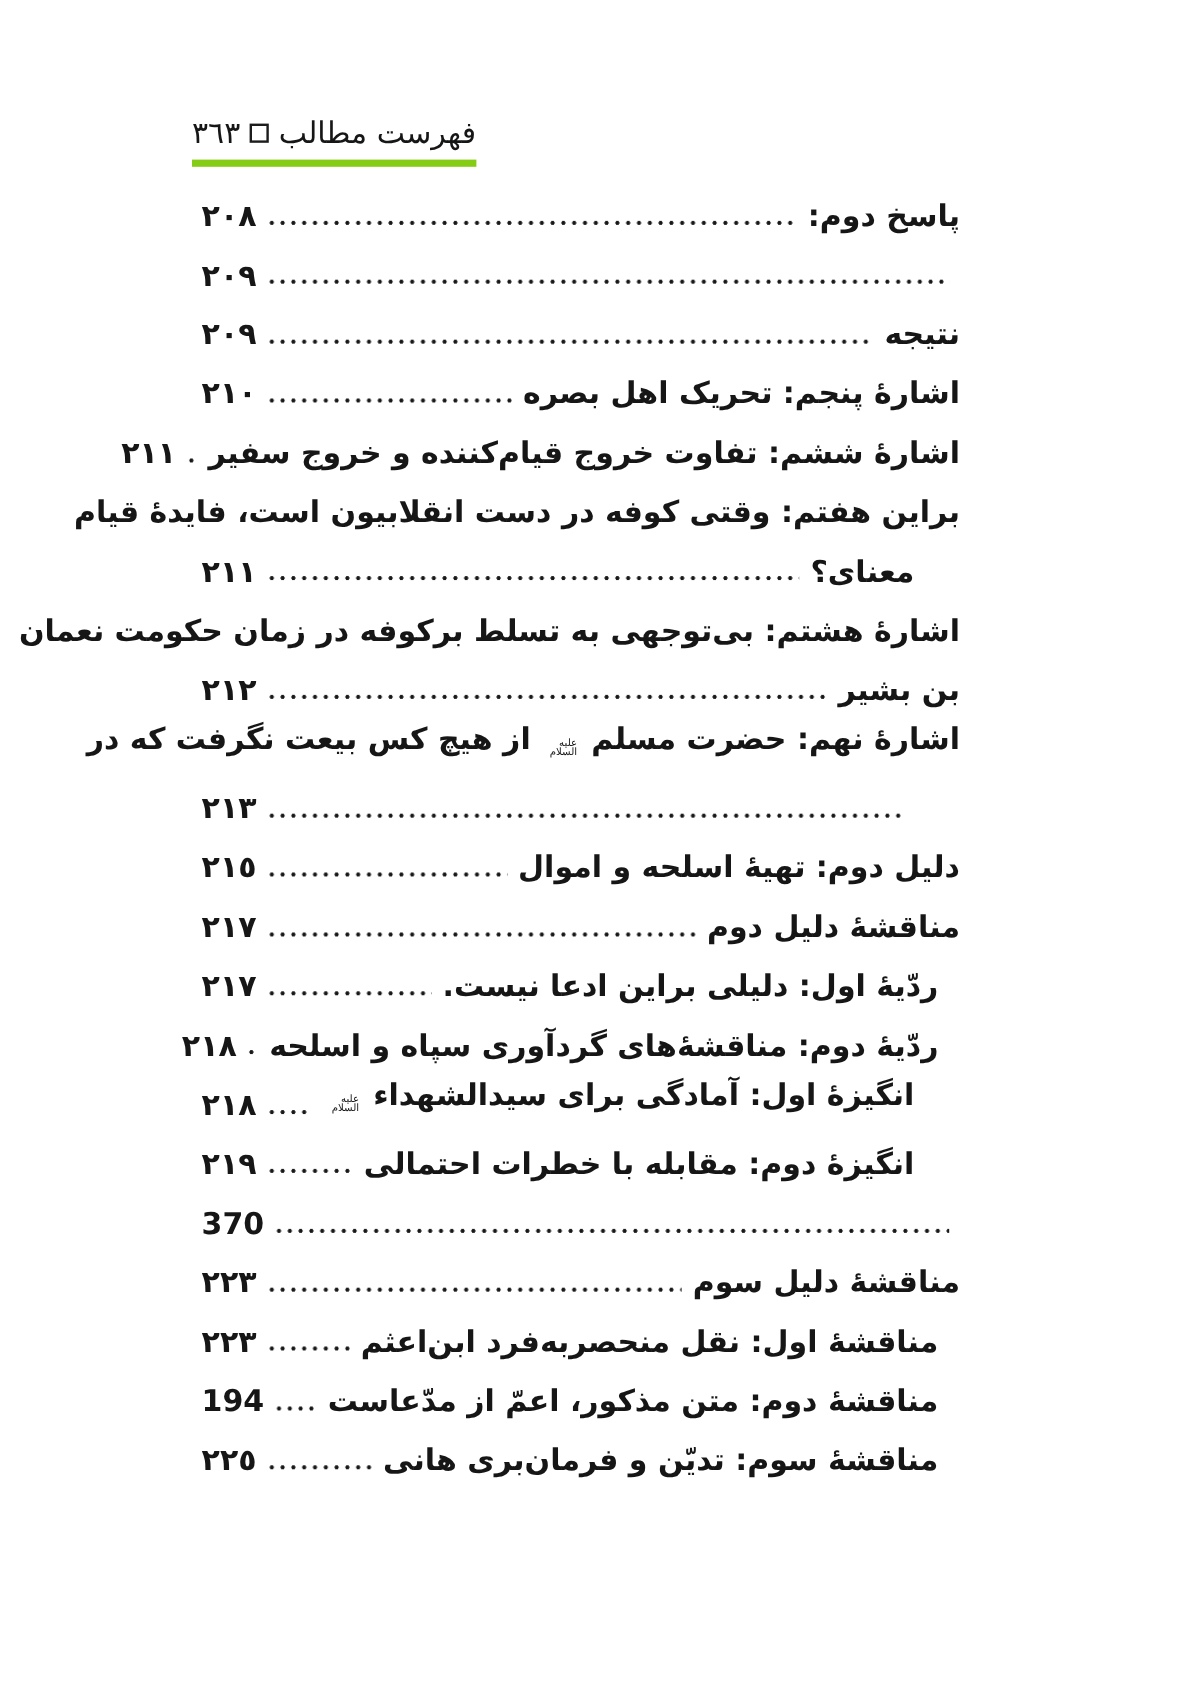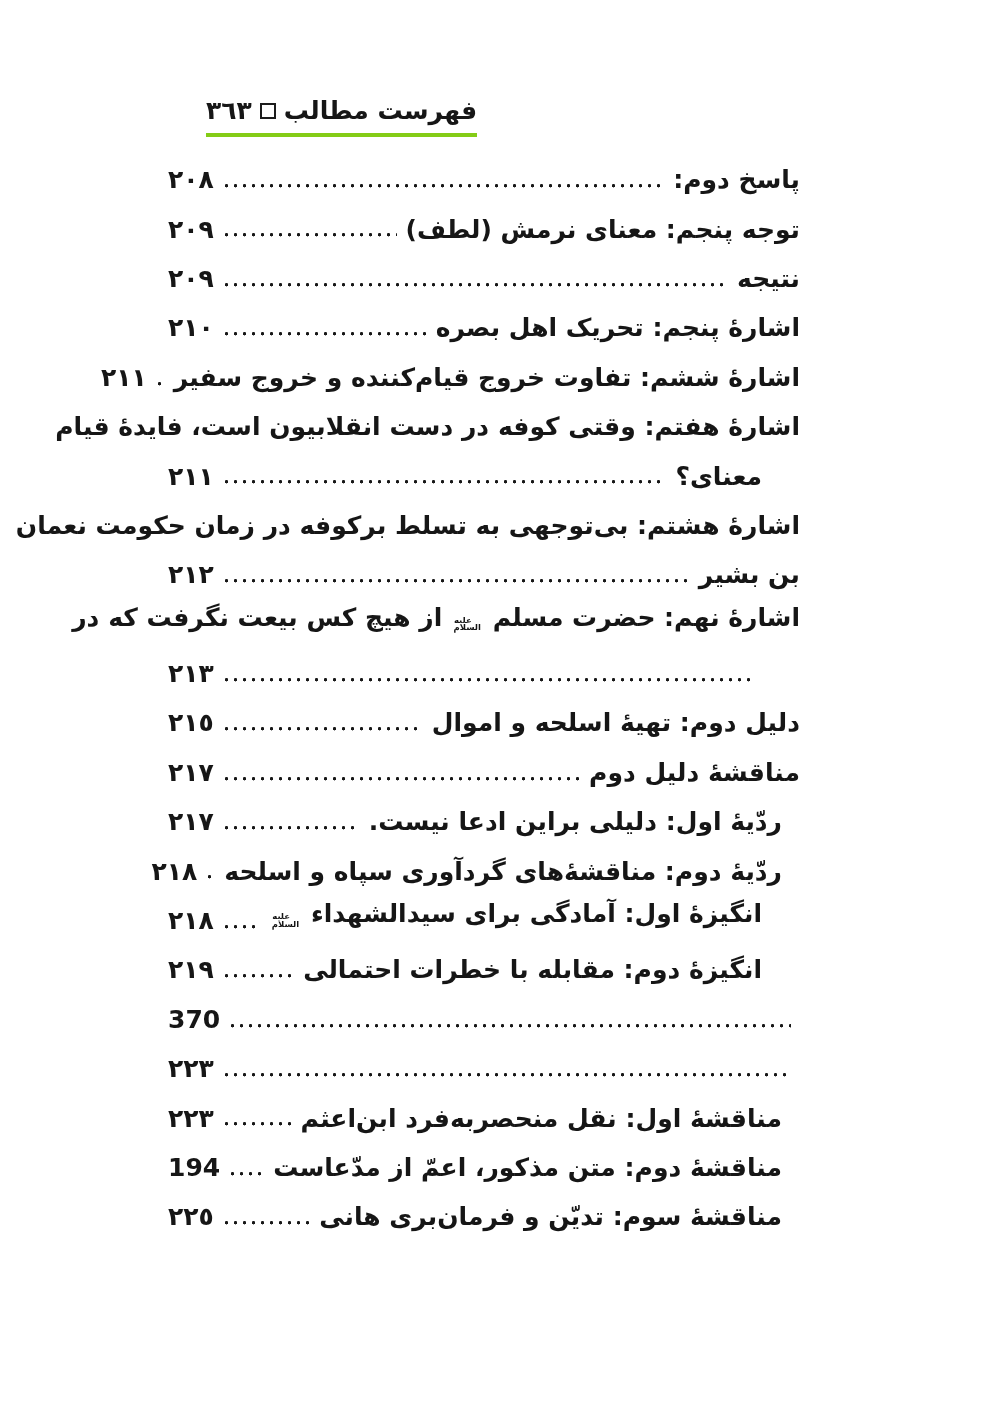--- a/index.html
+++ b/index.html
@@ -11,26 +11,25 @@
     color:#161616;
     font-family:"DejaVu Sans", sans-serif;
     overflow:hidden;
   }
   
   .running-head{
     position:absolute;
     top:96px;left:160px;
     direction:rtl;
     font-size:25px;
-    font-weight:700;
+    font-weight:400;
     letter-spacing:0;
     padding-bottom:8px;
-    border-bottom:4px solid #84cc16;
+    border-bottom:6px solid #84cc16;
     white-space:nowrap;
-    margin-left:46px;
   }
   .running-head .sq{
     display:inline-block;
     width:12px;height:12px;
     border:2px solid #1c1c1c;
     vertical-align:0px;
     margin:0 8px;
   }
   
   .toc{
@@ -59,22 +58,22 @@
     background-image:radial-gradient(circle at 4.5px 31px, #181818 1.45px, rgba(0,0,0,0) 2px);
     background-size:9px 49.4px;
     background-repeat:repeat-x;
   }
   .toc-page{white-space:nowrap;}
   .honorific{
     display:inline-block;
     width:27px;
     font-size:8.5px;
     line-height:7.5px;
-    font-weight:700;
-    text-align:left;
+    font-weight:400;
+    text-align:right;
     vertical-align:-5px;
     margin:18px 3px;
     white-space:normal;
   }
 </style>
 </head>
 <body>
 
 <div class="page">
 
@@ -82,41 +81,40 @@
     <span>فهرست مطالب</span><span class="sq"></span><span>٣٦٣</span>
   </div>
 
   <div class="toc" id="toc-rows">
       <div class="toc-row" style="padding-right: 0px;">
         <span class="toc-title">پاسخ دوم:</span>
         <span class="dot-leader"></span>
         <span class="toc-page">٢٠٨</span>
       </div>
       <div class="toc-row" style="padding-right: 0px;">
-        <span class="toc-title">توجه پنجم: معنای نرمش (لطف)</span>
         <span class="dot-leader"></span>
         <span class="toc-page">٢٠٩</span>
       </div>
       <div class="toc-row" style="padding-right: 0px;">
         <span class="toc-title">نتیجه</span>
         <span class="dot-leader"></span>
         <span class="toc-page">٢٠٩</span>
       </div>
       <div class="toc-row" style="padding-right: 0px;">
         <span class="toc-title">اشارۀ پنجم: تحریک اهل بصره</span>
         <span class="dot-leader"></span>
         <span class="toc-page">٢١٠</span>
       </div>
       <div class="toc-row" style="padding-right: 0px;">
         <span class="toc-title">اشارۀ ششم: تفاوت خروج قیام‌کننده و خروج سفیر</span>
         <span class="dot-leader"></span>
         <span class="toc-page">٢١١</span>
       </div>
       <div class="toc-row" style="padding-right: 0px;">
-        <span class="toc-title">اشارۀ هفتم: وقتی کوفه در دست انقلابیون است، فایدۀ قیام</span>
+        <span class="toc-title">براین هفتم: وقتی کوفه در دست انقلابیون است، فایدۀ قیام</span>
       </div>
       <div class="toc-row" style="padding-right: 38px;">
         <span class="toc-title">معنای؟</span>
         <span class="dot-leader"></span>
         <span class="toc-page">٢١١</span>
       </div>
       <div class="toc-row" style="padding-right: 0px; align-items: center;">
         <span class="toc-title">اشارۀ هشتم: بی‌توجهی به تسلط برکوفه در زمان حکومت نعمان</span>
       </div>
       <div class="toc-row" style="padding-right: 0px;">
@@ -159,20 +157,21 @@
       <div class="toc-row" style="padding-right: 38px;">
         <span class="toc-title">انگیزۀ دوم: مقابله با خطرات احتمالی</span>
         <span class="dot-leader"></span>
         <span class="toc-page">٢١٩</span>
       </div>
       <div class="toc-row" style="padding-right: 0px;">
         <span class="dot-leader"></span>
         <span class="toc-page">370</span>
       </div>
       <div class="toc-row" style="padding-right: 0px;">
+        <span class="toc-title">مناقشۀ دلیل سوم</span>
         <span class="dot-leader"></span>
         <span class="toc-page">٢٢٣</span>
       </div>
       <div class="toc-row" style="padding-right: 18px;">
         <span class="toc-title">مناقشۀ اول: نقل منحصربه‌فرد ابن‌اعثم</span>
         <span class="dot-leader"></span>
         <span class="toc-page">٢٢٣</span>
       </div>
       <div class="toc-row" style="padding-right: 18px;">
         <span class="toc-title">مناقشۀ دوم: متن مذکور، اعمّ از مدّعاست</span>

